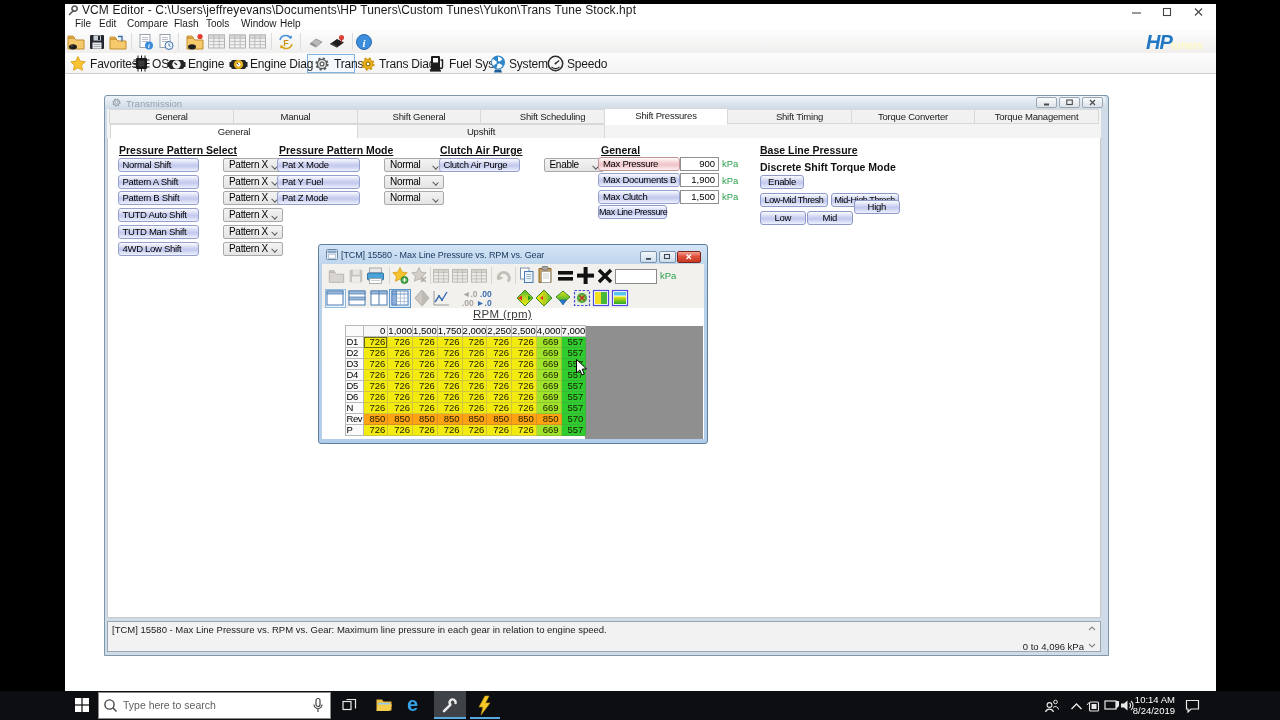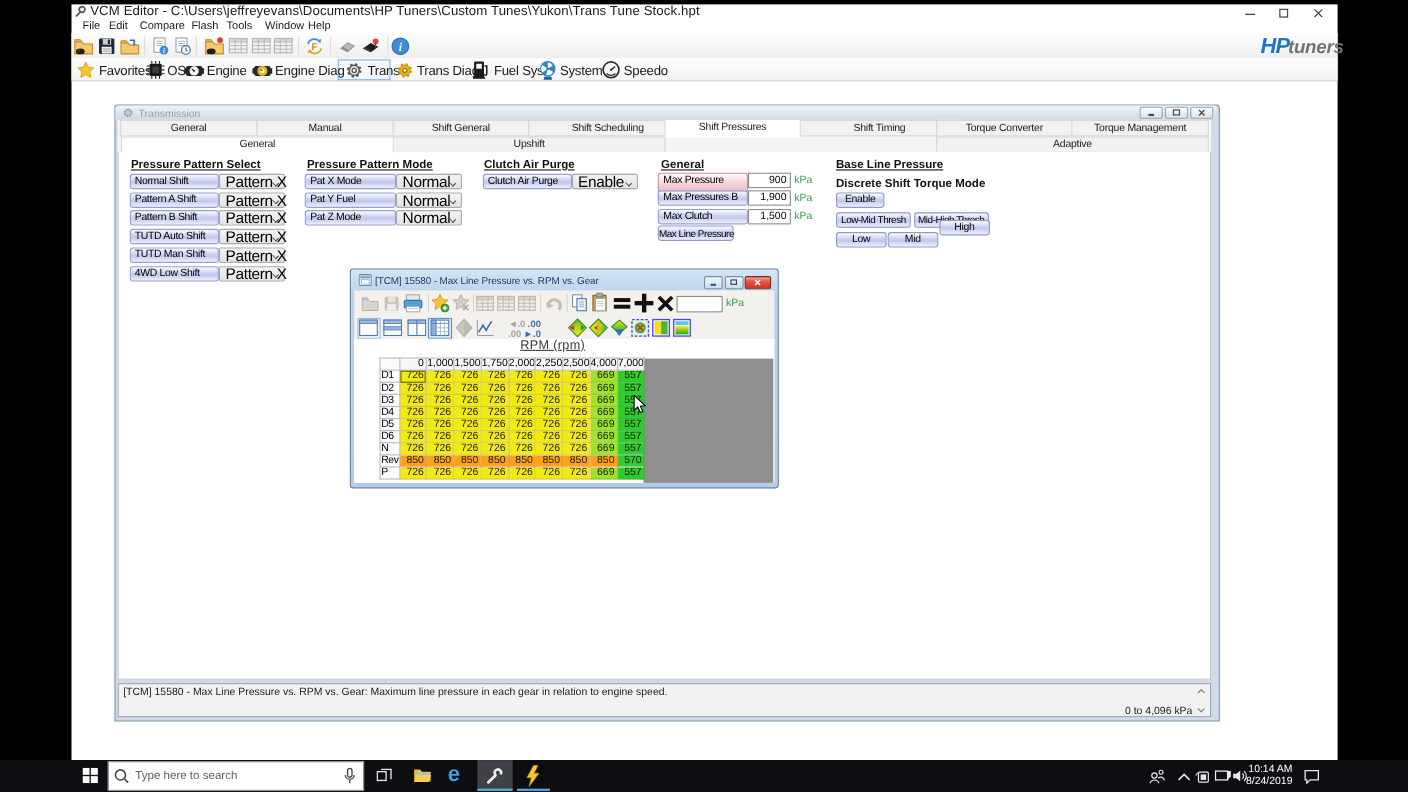--- a/index.html
+++ b/index.html
@@ -14,22 +14,22 @@
 #toolbar1 { background:linear-gradient(#fdfdfd,#f0efee); }
 #favbar { background:linear-gradient(#fcfcfc,#f4f4f4); border-bottom:1px solid #cfcfcf; }
 .favtext { font-size:12px; letter-spacing:-0.2px; color:#1a1a1a; white-space:nowrap; }
 .sep1 { width:1px; background:#dcdcdc; }
 
 .tab { letter-spacing:-0.2px; height:15px; background:#f1f1f1; border:1px solid #d8d8d8; font-size:9.5px; color:#1a1a1a; text-align:center; line-height:13px; }
 .tabon { background:#fff; border-bottom:1px solid #fff; }
 .hdr { font-size:10.5px; font-weight:bold; color:#111; text-decoration:underline; white-space:nowrap; }
 .hdr2 { font-size:10.5px; font-weight:bold; color:#111; white-space:nowrap; }
 .lbl { letter-spacing:-0.3px; height:14px; border:1px solid #96a0cc; border-radius:3px; background:linear-gradient(180deg,#fbfcff 0%,#cdd2f1 42%,#c2c8ee 58%,#eef1fe 100%); font-size:9.5px; color:#000; line-height:12px; padding-left:4px; white-space:nowrap; }
-.lblp { letter-spacing:-0.3px; height:26px; border:1px solid #c49398; border-radius:3px; background:linear-gradient(180deg,#fffbfb 0%,#f3cdd1 42%,#efc3c8 58%,#fdf0f1 100%); font-size:9.5px; color:#000; line-height:12px; padding-left:4px; white-space:nowrap; }
-.cmb { letter-spacing:-0.3px; height:14px; border:1px solid #a9a9a9; border-radius:2px; background:linear-gradient(#f3f3f3,#e4e4e4); font-size:14px; color:#000; line-height:12px; padding-left:5px; white-space:nowrap; }
+.lblp { letter-spacing:-0.3px; height:14px; border:1px solid #c49398; border-radius:3px; background:linear-gradient(180deg,#fffbfb 0%,#f3cdd1 42%,#efc3c8 58%,#fdf0f1 100%); font-size:9.5px; color:#000; line-height:12px; padding-left:4px; white-space:nowrap; }
+.cmb { letter-spacing:-0.3px; height:14px; border:1px solid #a9a9a9; border-radius:2px; background:linear-gradient(#f3f3f3,#e4e4e4); font-size:10px; color:#000; line-height:12px; padding-left:5px; white-space:nowrap;margin-left:24px; }
 .cmb:after { content:""; position:absolute; right:5px; top:4.5px; width:4px; height:4px; border-right:1.5px solid #505050; border-bottom:1.5px solid #505050; transform:rotate(45deg) scaleY(.8); }
 .val { height:14px; border:1px solid #909090; background:#fff; font-size:9.5px; color:#000; line-height:12px; text-align:right; padding-right:3px; }
 .kpa { font-size:9.5px; color:#2ba14c; white-space:nowrap;text-align:center; }
 .btn { letter-spacing:-0.3px; height:14px; border:1px solid #8e9ac9; border-radius:3px; background:linear-gradient(180deg,#fbfcff 0%,#cdd2f1 42%,#c2c8ee 58%,#eef1fe 100%); font-size:9.5px; color:#000; line-height:12px; text-align:center; white-space:nowrap; }
 
 #tcmtbl { border-collapse:collapse; table-layout:fixed; width:241px; }
 #tcmtbl td { width:24.75px; height:10.35px; line-height:10px; font-size:9.5px; color:#1c1c00; text-align:right; padding:0 2px 0 0; border:1px solid #b9b9b9; overflow:hidden; }
 #tcmtbl td.rl { width:18.1px; background:#fbfbfb; text-align:left; padding:0 0 0 1px; letter-spacing:-0.4px; color:#000; }
 #tcmtbl td.hc { background:#f7f7f7; color:#000; }
 #tcmtbl td.y { background:#f3ea10; border-color:#cfc83a; }
@@ -229,21 +229,21 @@
     </svg>
 <div class="abs favtext" style="left:509px;top:57px">System</div>
 <svg style="left:546px;top:54px" width="19" height="19" viewBox="0 0 19 19">
       <circle cx="9.5" cy="9.5" r="7.2" fill="none" stroke="#2b2b2b" stroke-width="1.5"></circle>
       <path d="M9.5 9.5 L13.2 6.5" stroke="#2b2b2b" stroke-width="1.3"></path>
       <circle cx="9.5" cy="9.5" r="1" fill="#2b2b2b"></circle>
       <path d="M13.5 12.8 a5.5 5.5 0 0 1 -8 0" fill="none" stroke="#2b2b2b" stroke-width="1.2"></path>
     </svg>
 <div class="abs favtext" style="left:567px;top:57px">Speedo</div>
 
-<div class="abs" style="left:1146px;top:31px;width:70px;height:22px;font-style:italic;font-weight:bold;color:#2277c4;font-size:20px;letter-spacing:-1px">HP<span style="font-size:17px;color:#737373;letter-spacing:-0.2px;margin-left:-1px">tuners</span></div>
+<div class="abs" style="left:1146px;top:31px;width:70px;height:22px;font-style:italic;font-weight:bold;color:#2277c4;font-size:20px;letter-spacing:-1px">HP<span style="font-size:11px;color:#fef9c3;letter-spacing:-0.2px;margin-left:-1px">tuners</span></div>
 
 <div class="abs" style="left:104px;top:95px;width:1005px;height:561px;background:#cfdce8;border:1px solid #7e96aa;border-radius:3px 3px 0 0"></div>
 <div class="abs" style="left:105px;top:96px;width:1001px;height:14px;background:linear-gradient(#eff4f9,#ccd8e4);border-radius:3px 3px 0 0"></div>
 <svg style="left:111px;top:97px" width="11" height="11" viewBox="0 0 18 18">
       <circle cx="9" cy="9" r="5.4" fill="none" stroke="#8a96a2" stroke-width="2.4" stroke-dasharray="2.1 2.15"></circle>
       <circle cx="9" cy="9" r="4.6" fill="#dfe5ec" stroke="#8a96a2" stroke-width="1.4"></circle>
       <circle cx="9" cy="9" r="1.9" fill="#fff" stroke="#8a96a2" stroke-width="1.2"></circle>
     </svg>
 <div class="abs" style="left:126px;top:98px;font-size:9.5px;color:#93a1af">Transmission</div>
 <div class="abs" style="left:1036px;top:97px;width:21px;height:11px;background:linear-gradient(#fafbfc,#dce3e9);border:1px solid #9aa7b2;border-radius:2px"></div>
@@ -258,21 +258,20 @@
 <div class="abs" style="left:107px;top:109px;width:994px;height:30px;background:#f4f4f4"></div>
 <div class="abs tab" style="left:109px;top:109px;width:125px">General</div>
 <div class="abs tab" style="left:233px;top:109px;width:125px">Manual</div>
 <div class="abs tab" style="left:357px;top:109px;width:124px">Shift General</div>
 <div class="abs tab" style="left:480px;top:109px;width:145px">Shift Scheduling</div>
 <div class="abs tab" style="left:727px;top:109px;width:145px">Shift Timing</div>
 <div class="abs tab" style="left:851px;top:109px;width:124px">Torque Converter</div>
 <div class="abs tab" style="left:974px;top:109px;width:125px">Torque Management</div>
 <div class="abs tab tabon" style="left:604px;top:108px;width:124px;height:17px;line-height:14px;z-index:2">Shift Pressures</div>
 <div class="abs tab" style="left:357px;top:124px;width:248px">Upshift</div>
-<div class="abs tab" style="left:851px;top:124px;width:248px">Adaptive</div>
 <div class="abs tab tabon" style="left:110px;top:124px;width:248px;z-index:2">General</div>
 
 <div class="abs" style="left:107px;top:138px;width:994px;height:480px;background:#fff;border:1px solid #c9c9c9;border-top:none"></div>
 <div class="abs hdr" style="left:119px;top:144px">Pressure Pattern Select</div>
 <div class="abs lbl" style="left:117.5px;top:158px;width:81.5px">Normal Shift</div>
 <div class="abs cmb" style="left:199px;top:158px;width:60px">Pattern X</div>
 <div class="abs lbl" style="left:117.5px;top:174.7px;width:81.5px">Pattern A Shift</div>
 <div class="abs cmb" style="left:199px;top:174.7px;width:60px">Pattern X</div>
 <div class="abs lbl" style="left:117.5px;top:191.4px;width:81.5px">Pattern B Shift</div>
 <div class="abs cmb" style="left:199px;top:191.4px;width:60px">Pattern X</div>
@@ -289,21 +288,21 @@
 <div class="abs cmb" style="left:360px;top:174.7px;width:60px">Normal</div>
 <div class="abs lbl" style="left:277px;top:191.4px;width:83px">Pat Z Mode</div>
 <div class="abs cmb" style="left:360px;top:191.4px;width:60px">Normal</div>
 <div class="abs hdr" style="left:440px;top:144px">Clutch Air Purge</div>
 <div class="abs lbl" style="left:438.5px;top:158px;width:81px">Clutch Air Purge</div>
 <div class="abs cmb" style="left:519.5px;top:158px;width:60.5px">Enable</div>
 <div class="abs hdr" style="left:601px;top:144px">General</div>
 <div class="abs lblp" style="left:598px;top:156.6px;width:82px">Max Pressure</div>
 <div class="abs val" style="left:680px;top:156.6px;width:39px">900</div>
 <div class="abs kpa" style="left:722px;top:158px">kPa</div>
-<div class="abs lbl" style="left:598px;top:173.3px;width:82px">Max Pressures B</div>
+<div class="abs lbl" style="left:598px;top:173.3px;width:82px">Max Documents B</div>
 <div class="abs val" style="left:680px;top:173.3px;width:39px">1,900</div>
 <div class="abs kpa" style="left:722px;top:174.7px">kPa</div>
 <div class="abs lbl" style="left:598px;top:190px;width:82px">Max Clutch</div>
 <div class="abs val" style="left:680px;top:190px;width:39px">1,500</div>
 <div class="abs kpa" style="left:722px;top:191.4px">kPa</div>
 <div class="abs btn" style="left:598px;top:205px;width:69px;font-size:9px;letter-spacing:-0.4px">Max Line Pressure</div>
 <div class="abs hdr" style="left:760px;top:144px">Base Line Pressure</div>
 <div class="abs hdr2" style="left:760px;top:160.5px">Discrete Shift Torque Mode</div>
 <div class="abs btn" style="left:760px;top:174.5px;width:44px">Enable</div>
 <div class="abs btn" style="left:760px;top:192.5px;width:68px;font-size:9px;letter-spacing:-0.4px">Low-Mid Thresh</div>

